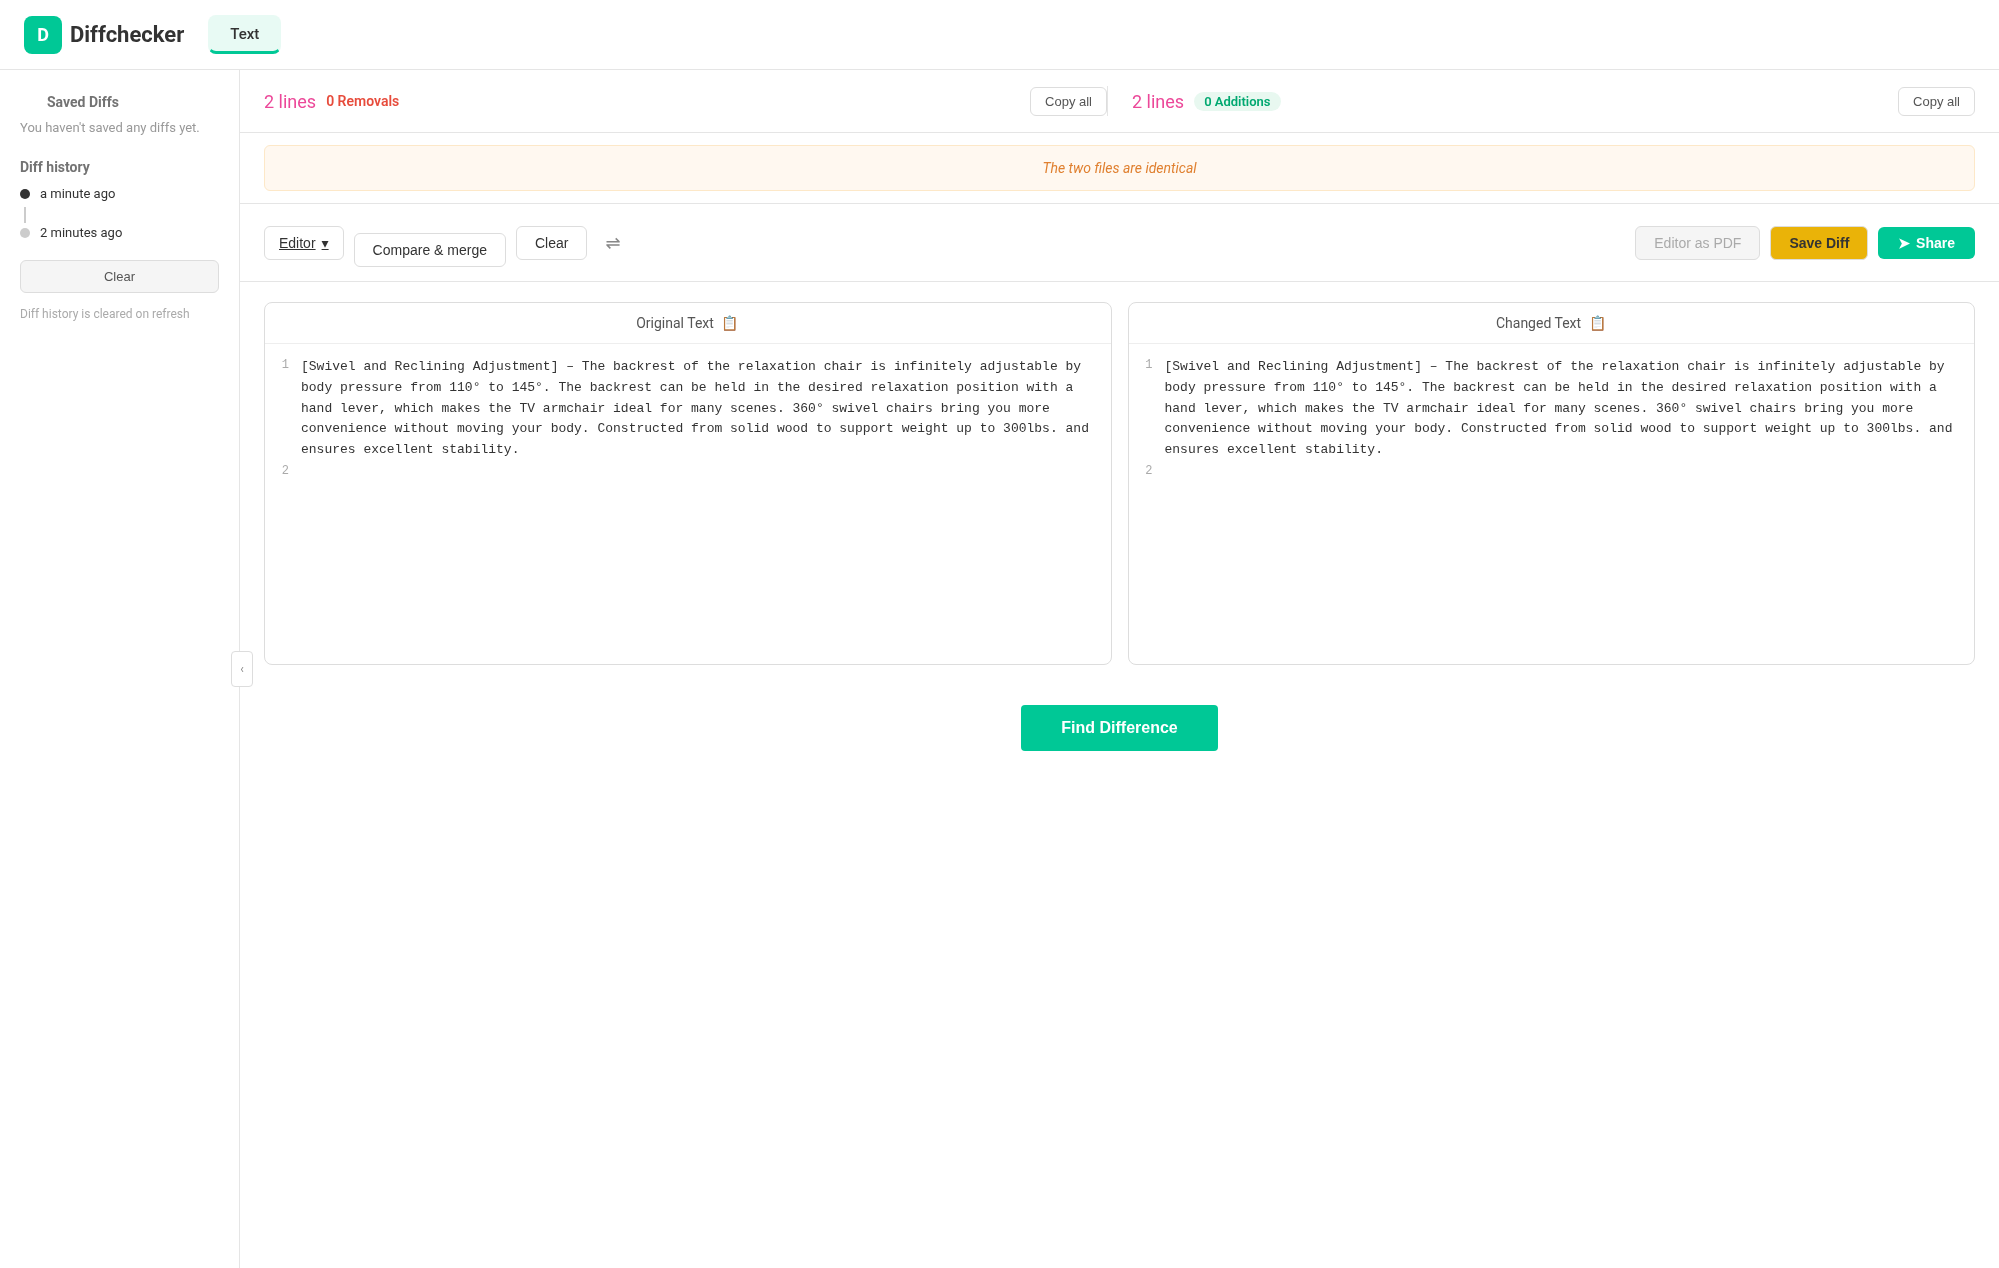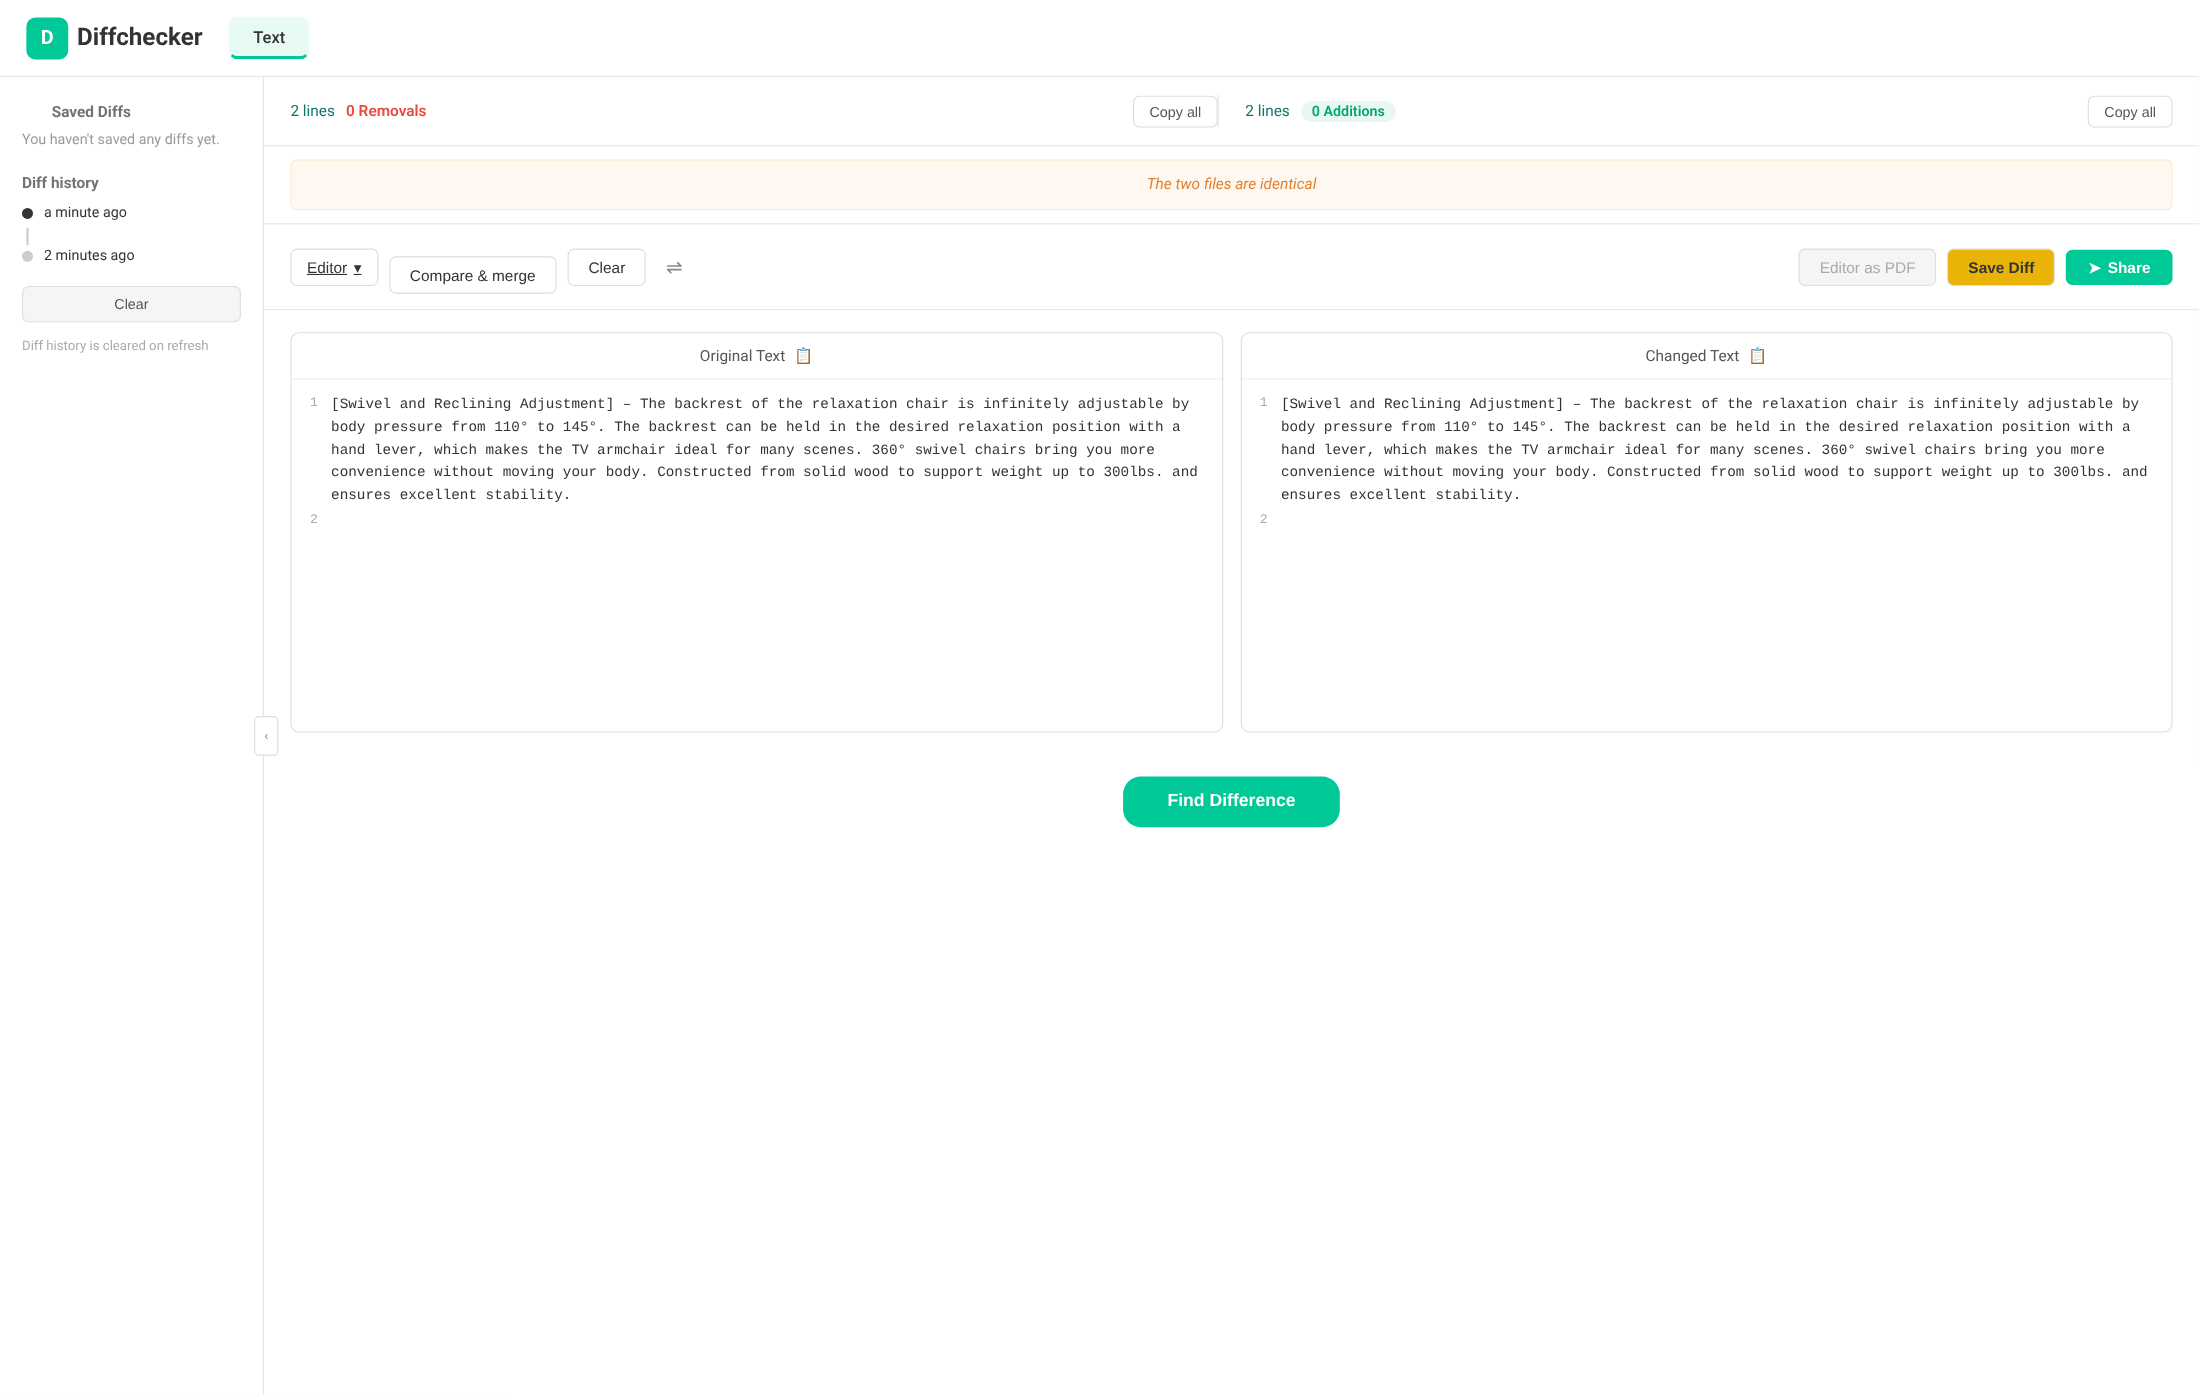--- a/index.html
+++ b/index.html
@@ -203,22 +203,22 @@
       margin-left: auto;
       padding: 6px 14px;
       border: 1px solid #ddd;
       background: #fff;
       border-radius: 6px;
       cursor: pointer;
       font-size: 13px;
       color: #555;
     }
     .lines-text {
-      font-size: 14px;
-      color: #0f766e;
+      font-size: 18px;
+      color: #ec4899;
     }
     .removals-badge {
       color: #e74c3c;
       font-weight: 600;
       font-size: 14px;
     }
     .additions-badge {
       background: #e8f8f0;
       color: #00a870;
       padding: 2px 10px;
@@ -388,21 +388,21 @@
     .find-diff-container {
       display: flex;
       justify-content: center;
       padding: 20px 0 36px 0;
     }
     .find-diff-btn {
       padding: 14px 40px;
       background: #00c896;
       color: #fff;
       border: none;
-      border-radius: 16px;
+      border-radius: 4px;
       font-size: 16px;
       font-weight: 600;
       cursor: pointer;
     }
 
     .stats-copy-left {
       margin-left: auto;
     }
     .stats-copy-right {
       margin-left: auto;

